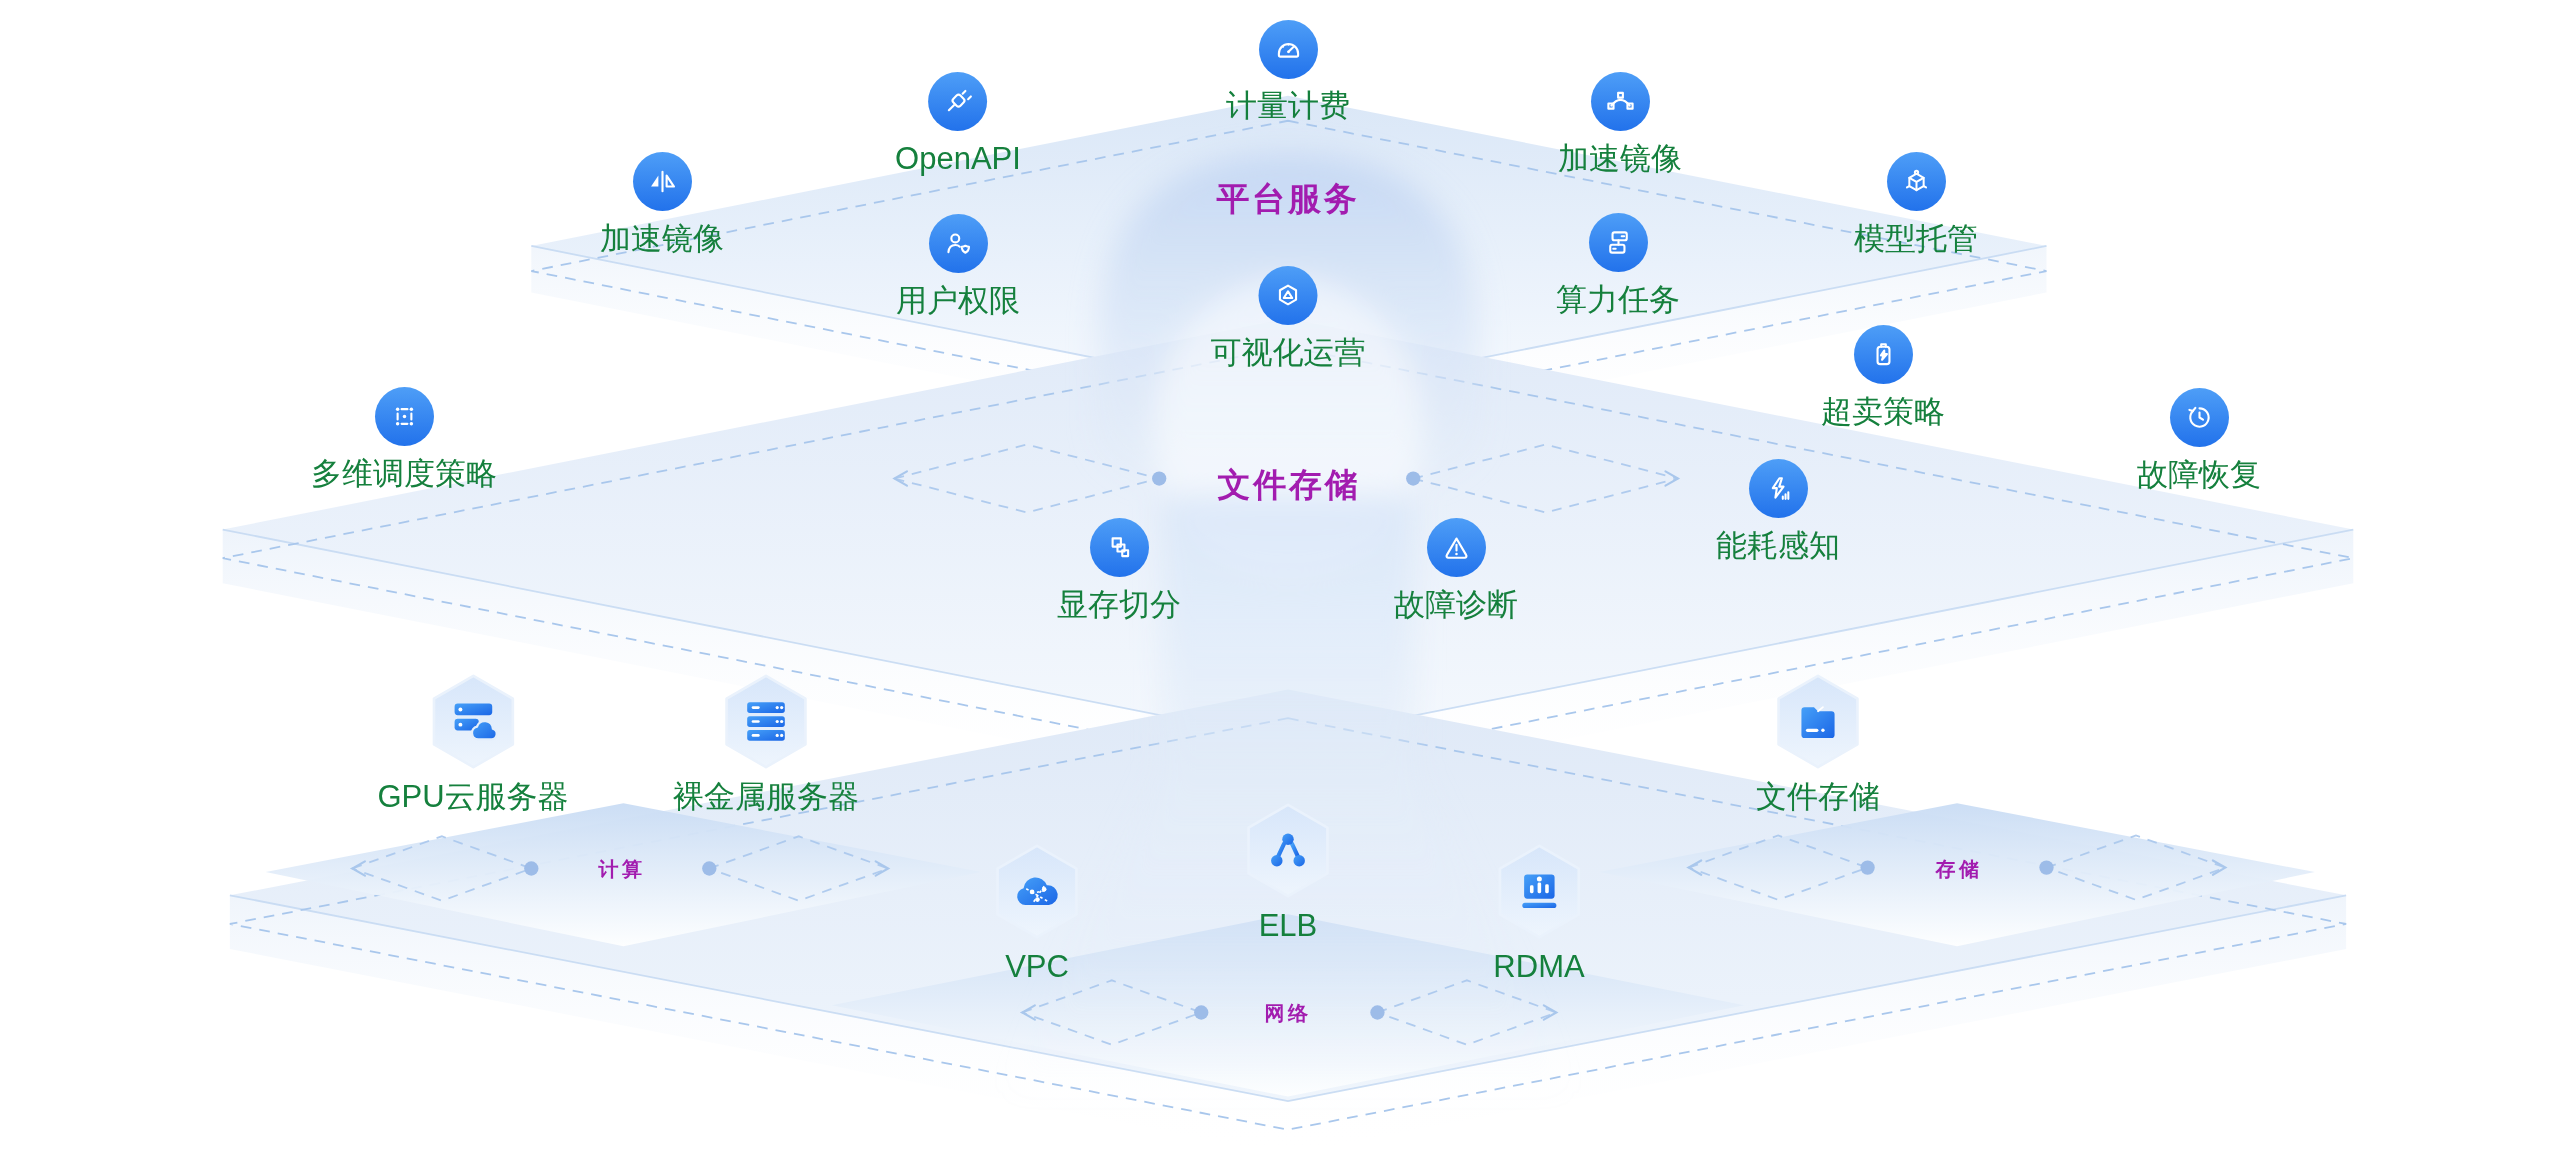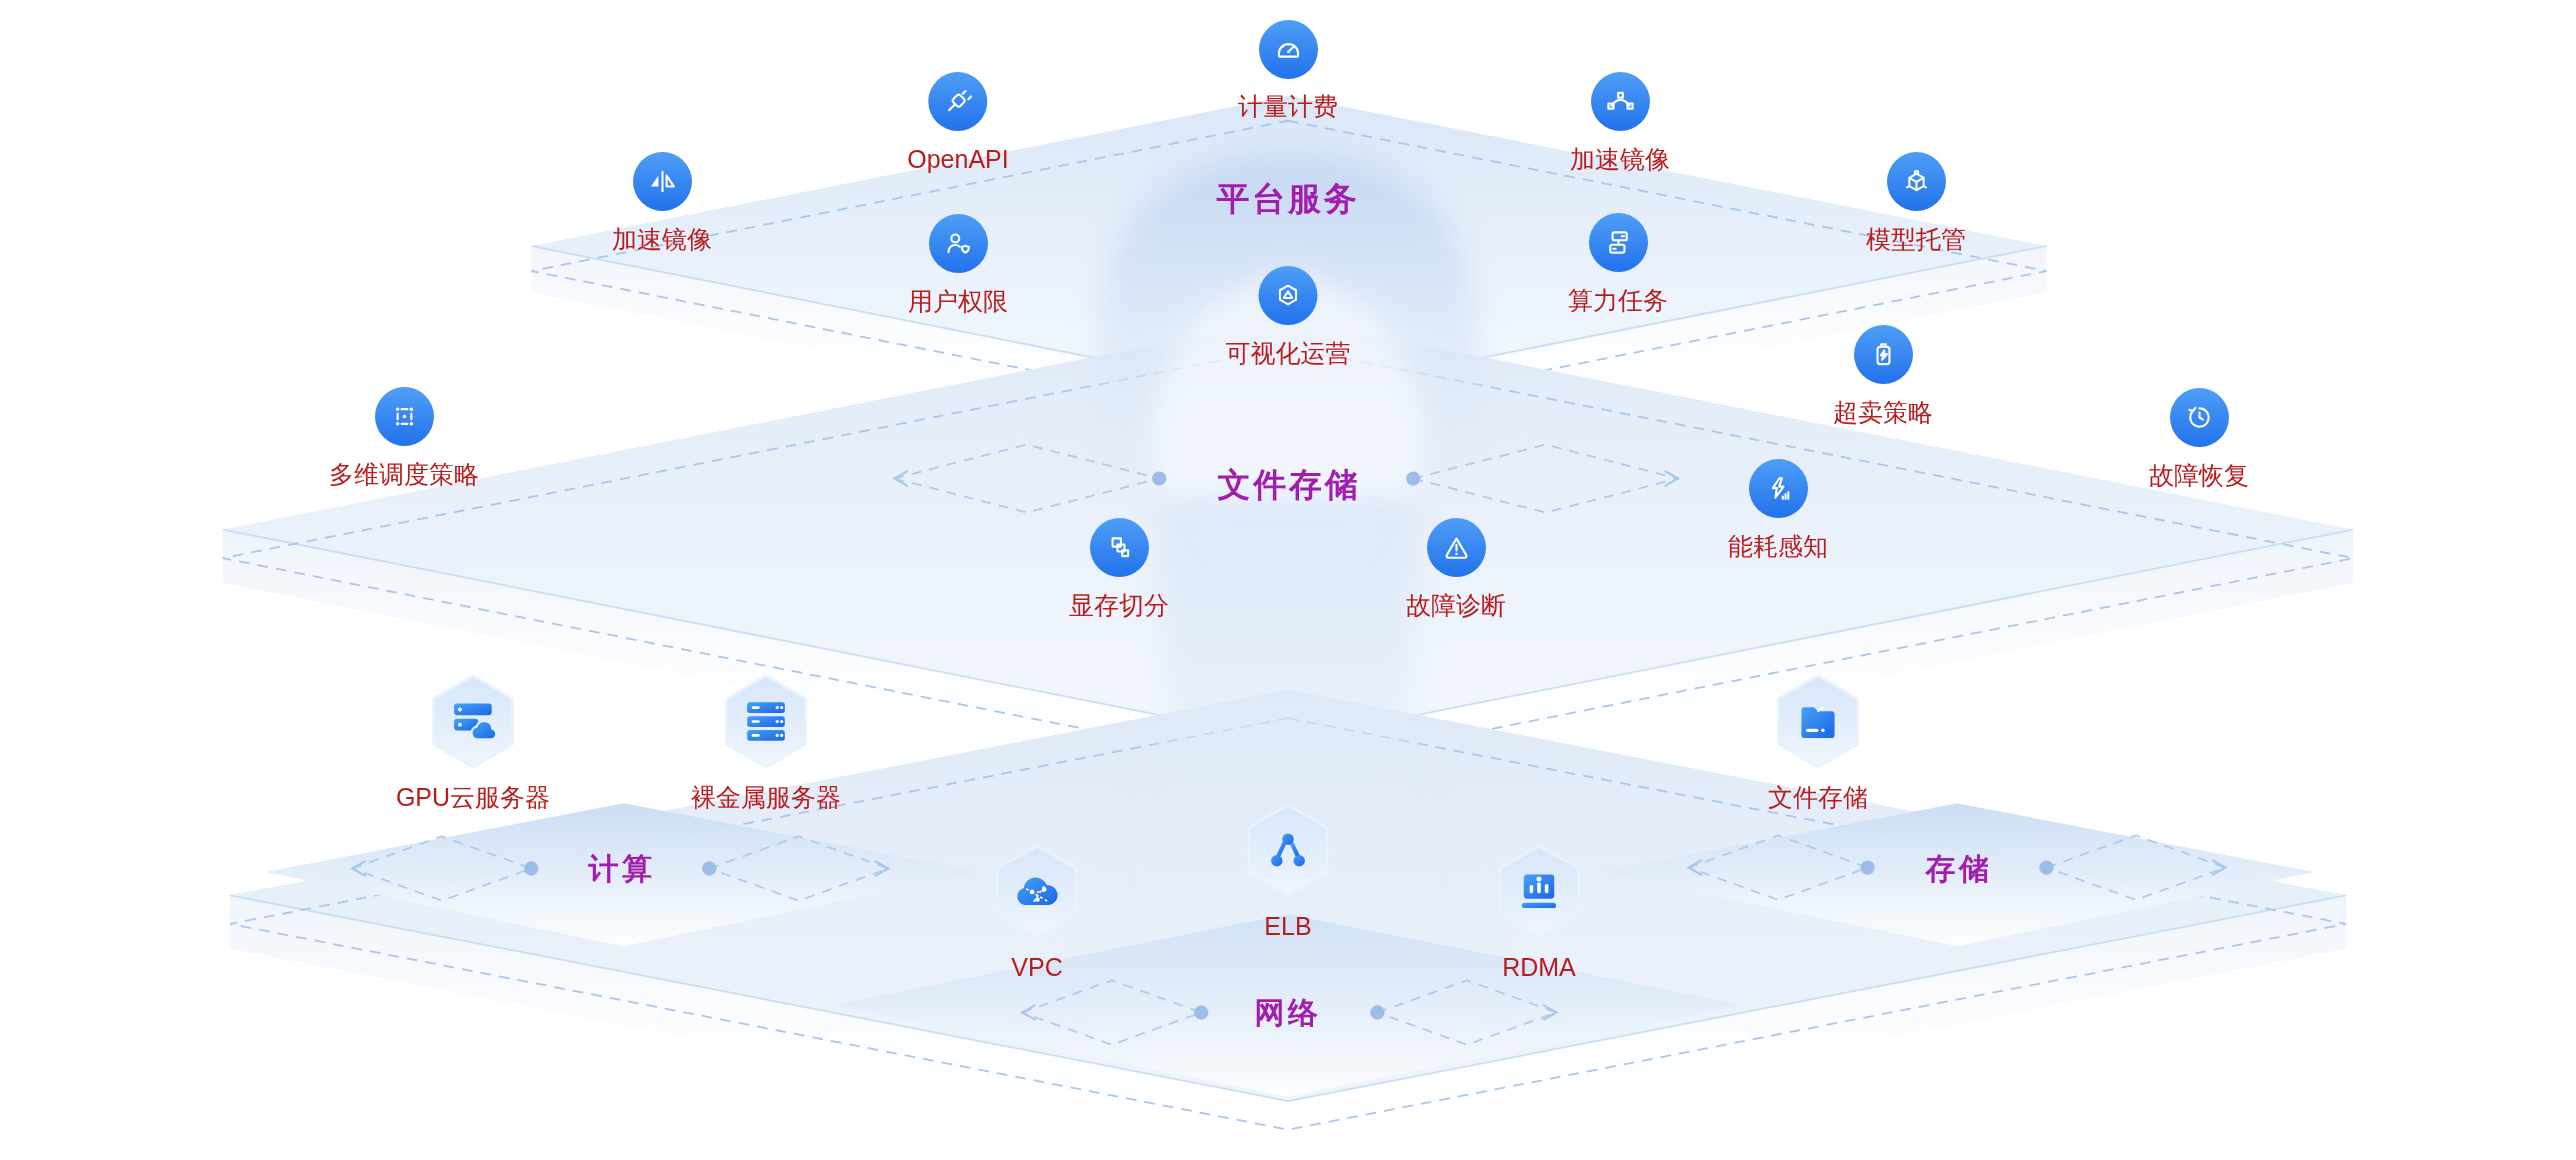--- a/index.html
+++ b/index.html
@@ -12,30 +12,30 @@
     position:absolute;display:flex;flex-direction:column;align-items:center;
     transform:translateX(-50%);width:max-content;
   }
   .circle{
     width:59px;height:59px;border-radius:50%;
     background:linear-gradient(180deg,#4E9EF7 0%,#2272EB 100%);
     display:flex;align-items:center;justify-content:center;flex:none;
   }
   .circle svg{width:33px;height:33px;display:block;}
   .node-label{
-    margin-top:11.6px;font-size:25px;line-height:32px;color:#b91c1c;
+    margin-top:11.6px;font-size:31px;line-height:32px;color:#15803d;
     text-align:center;white-space:nowrap;
   }
   .hexnode .node-label{margin-top:10.7px;}
   .hexwrap{width:86px;height:97px;flex:none;}
   .layer-title{
     position:absolute;transform:translate(-50%,-50%);
     font-size:33px;font-weight:700;color:#a21caf;letter-spacing:2.7px;white-space:nowrap;
   }
-  .layer-title.small{font-size:30px;letter-spacing:3.6px;}
+  .layer-title.small{font-size:20px;letter-spacing:3.6px;}
 </style>
 </head>
 <body>
 
 <div class="canvas">
 
   <svg class="bg" width="2576" height="1161" viewBox="0 0 2880 1298">
     <defs>
       <linearGradient id="gTop" x1="0" y1="0" x2="0" y2="1">
         <stop offset="0" stop-color="#DAE7F7"></stop>

